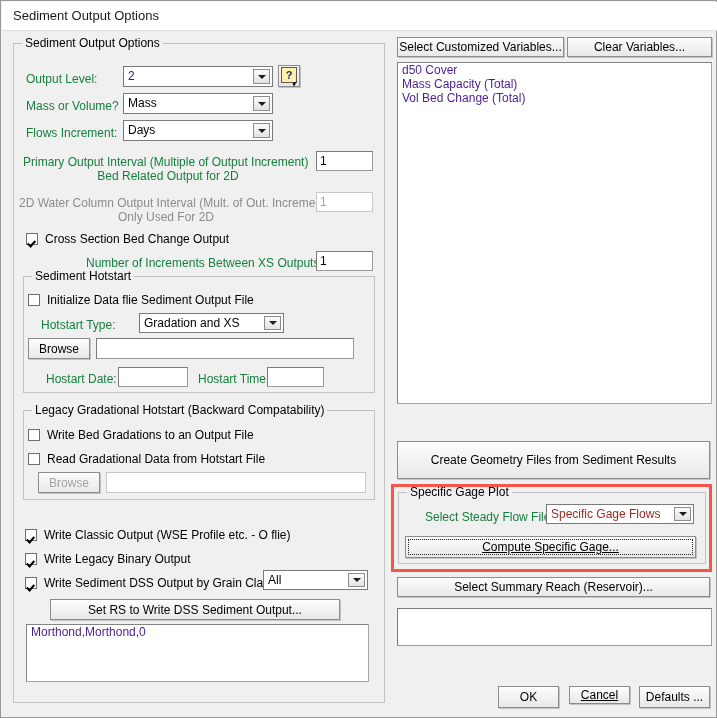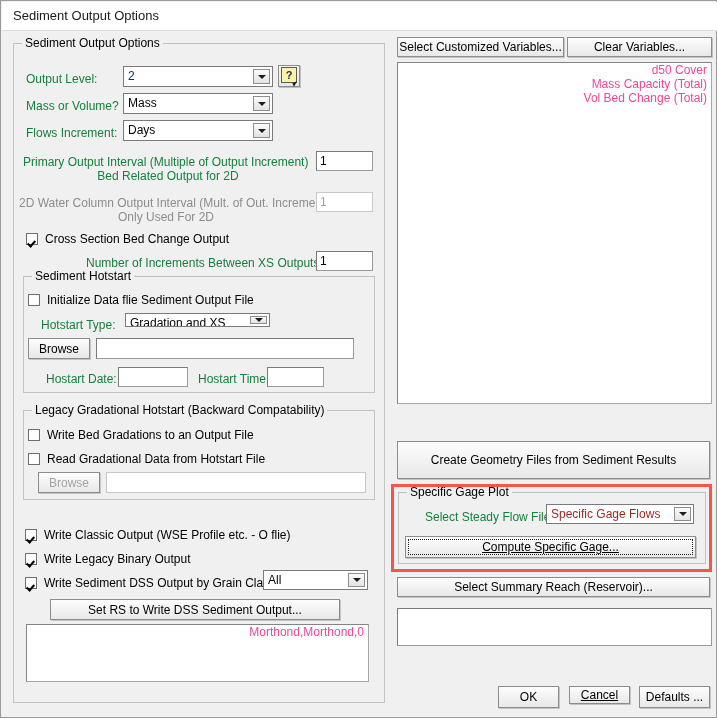--- a/index.html
+++ b/index.html
@@ -130,21 +130,21 @@
   .chk .ctext{position:absolute;left:19px;top:0px;white-space:nowrap;font-size:12px;}
 
   .listbox{
     position:absolute;background:#fff;
     border:1px solid #a7a7a7;
     border-top-color:#848484;border-left-color:#848484;
     box-sizing:border-box;
     overflow:hidden;
   }
   .listbox .li{
-    padding:0 4px;font-size:12px;line-height:14px;color:#ec4899;white-space:nowrap;text-align:right;
+    padding:0 4px;font-size:12px;line-height:14px;color:#4c1d95;white-space:nowrap;
   }
   
   #helpbtn{
     position:absolute;
     background:linear-gradient(#f7f7f7,#e6e6e6);
     border:1px solid #8c8c8c;
     box-sizing:border-box;
     box-shadow:1px 1px 0 rgba(0,0,0,0.2);
   }
   #helpbtn .q{
@@ -222,21 +222,21 @@
   <div class="txt" style="left:315px;top:250px;width:57px;height:20px;">1</div>
 
   <div class="group" style="left:22px;top:275px;width:352px;height:117px;">
     <div class="glabel">Sediment Hotstart</div>
   </div>
   <div class="chk" style="left:27px;top:292px;">
     <div class="box"></div>
     <div class="ctext">Initialize Data flie Sediment Output File</div>
   </div>
   <div class="lbl" style="left:40px;top:317px;">Hotstart Type:</div>
-  <div class="combo" style="left:124px;top:312px;width:145px;height:14px;">
+  <div class="combo" style="left:138px;top:312px;width:145px;height:20px;">
     <div class="cv">Gradation and XS</div>
     <div class="arrow"></div>
   </div>
   <div class="btn" style="left:27px;top:337px;width:62px;height:21px;">Browse</div>
   <div class="txt" style="left:95px;top:337px;width:258px;height:21px;"></div>
   <div class="lbl" style="left:45px;top:371px;">Hostart Date:</div>
   <div class="txt" style="left:117px;top:366px;width:70px;height:20px;"></div>
   <div class="lbl" style="left:197px;top:371px;">Hostart Time:</div>
   <div class="txt" style="left:266px;top:366px;width:57px;height:20px;"></div>
 

